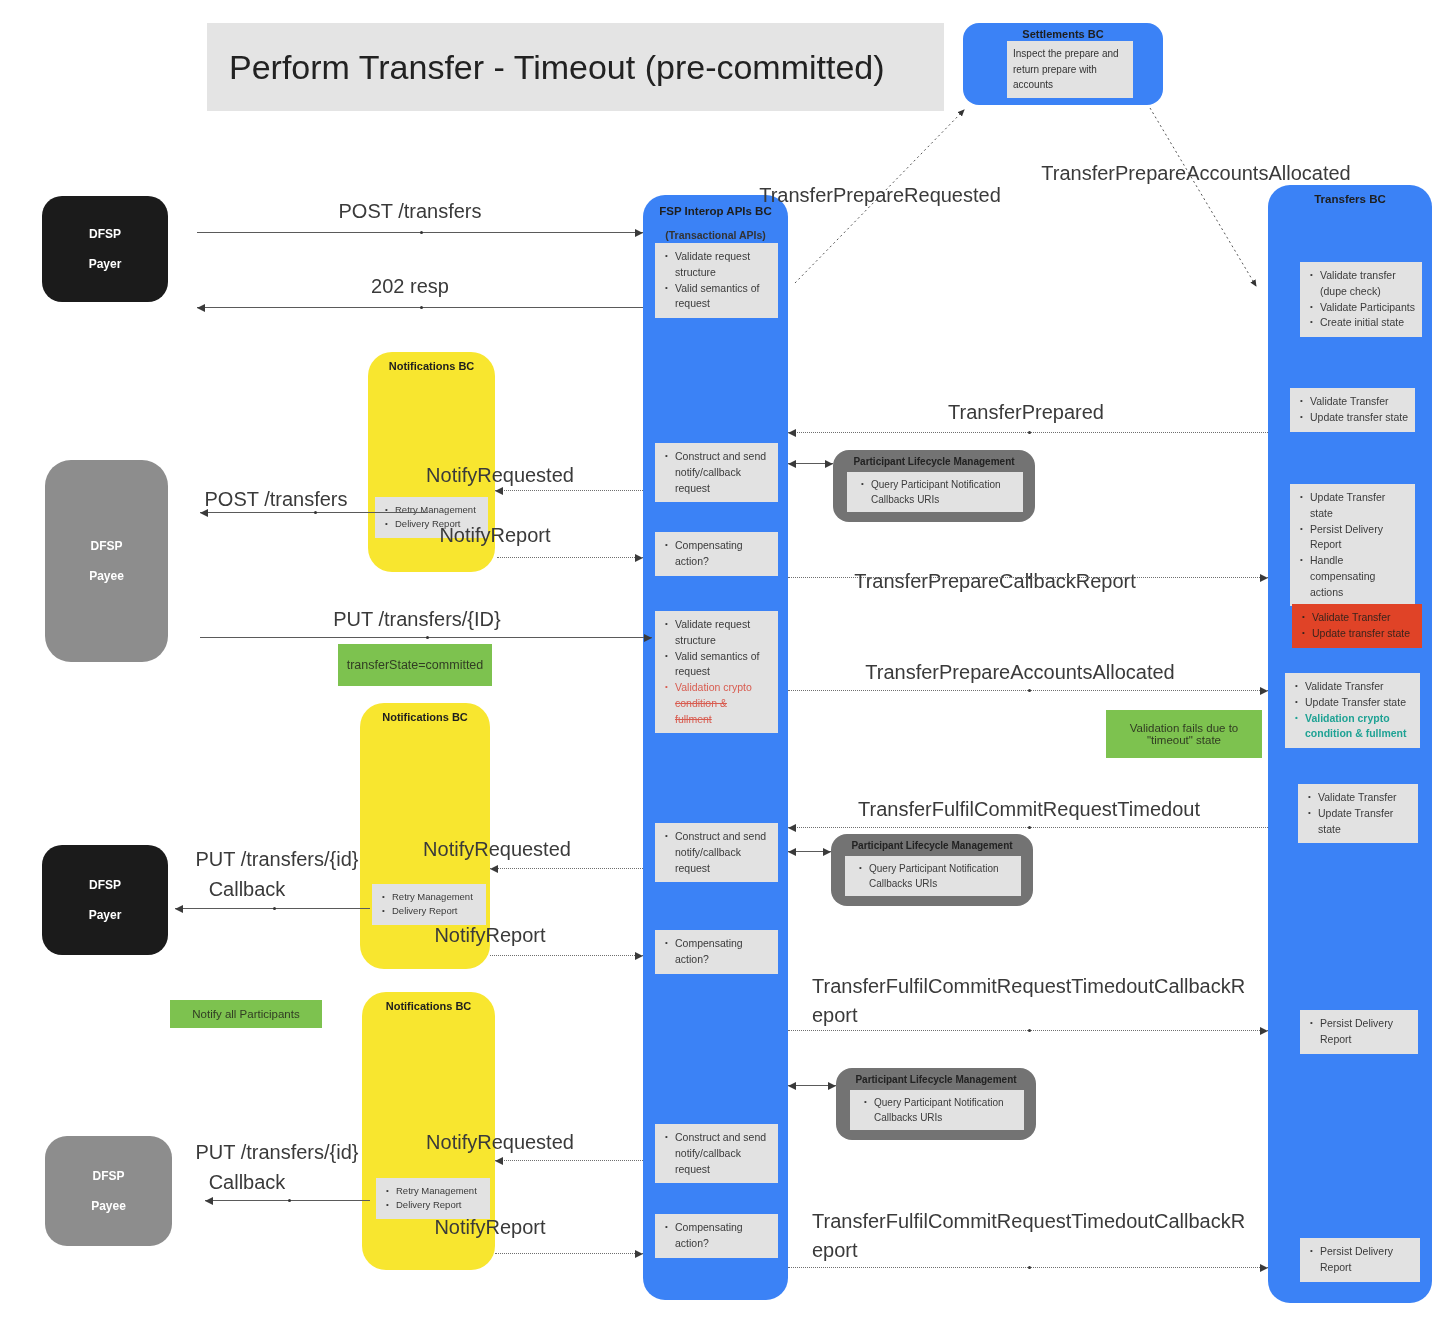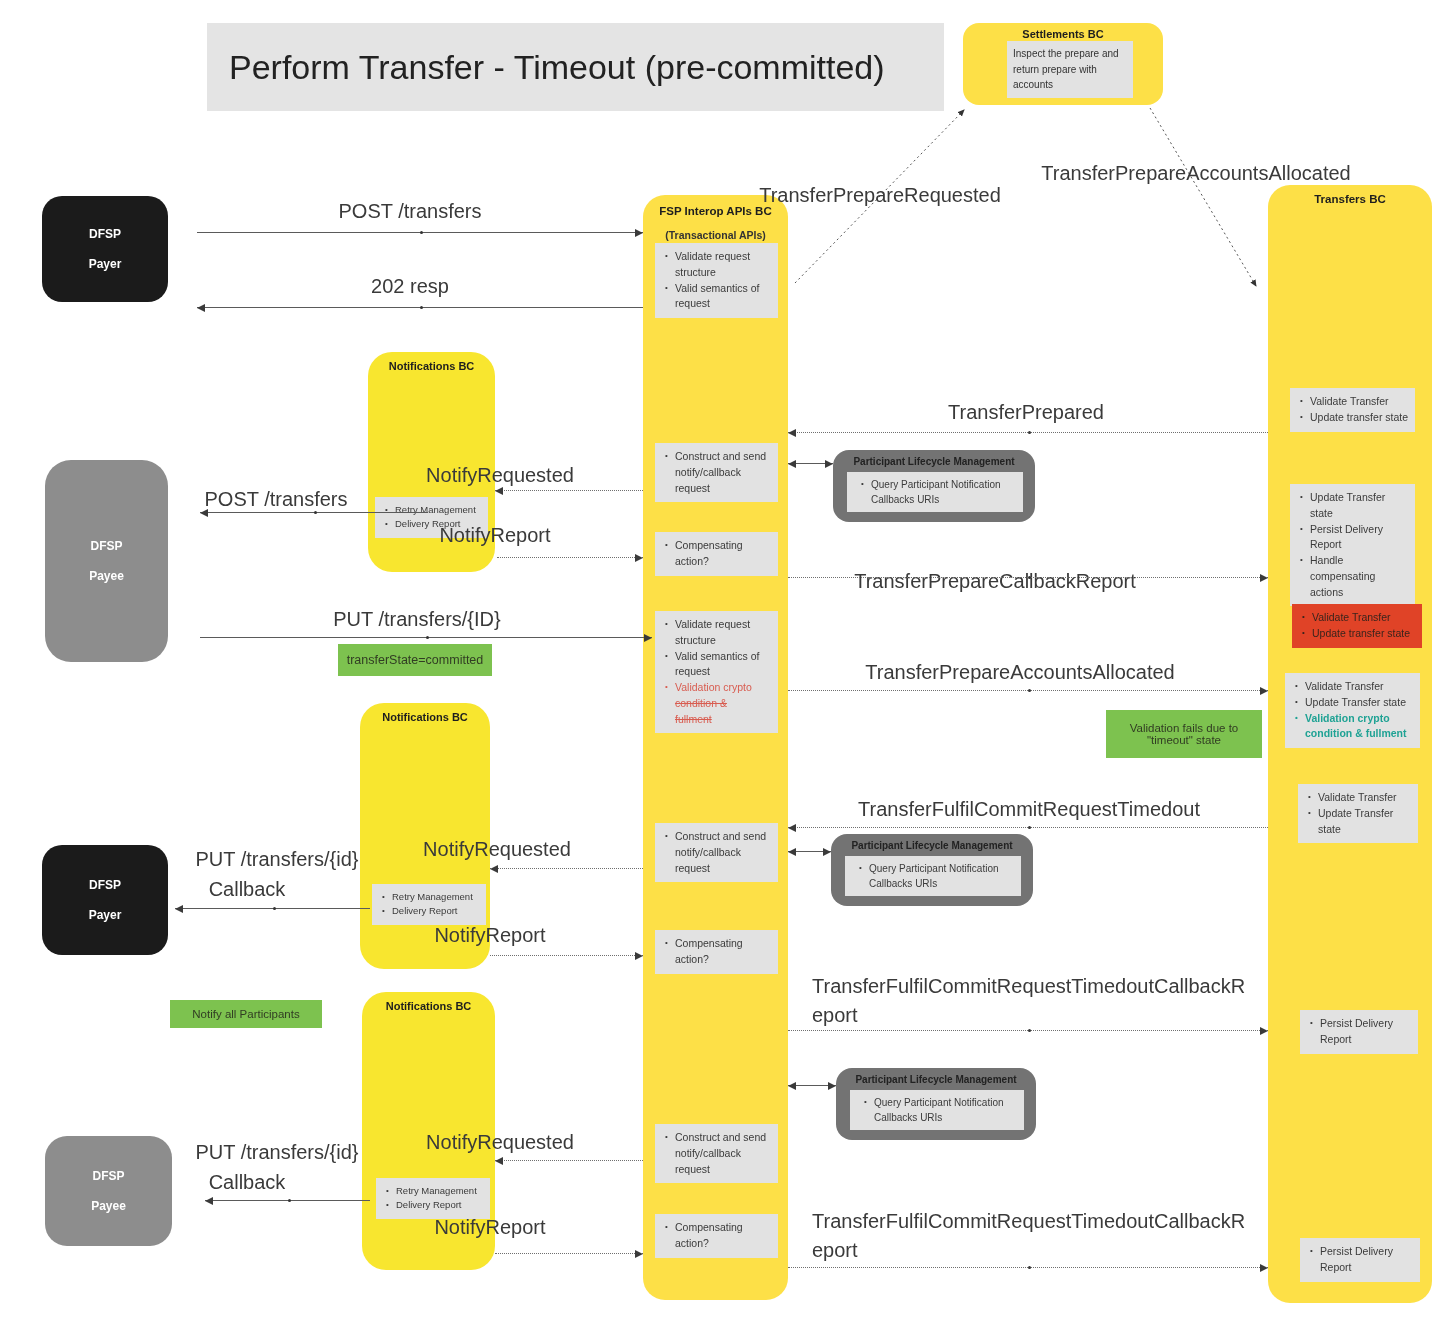--- a/index.html
+++ b/index.html
@@ -4,21 +4,21 @@
 <style>
   html,body { margin:0; padding:0; background:#fff; }
   .canvas {
     position:relative; width:1432px; height:1323px; background:#fff;
     font-family:"Liberation Sans", sans-serif; overflow:hidden;
   }
   .banner {
     position:absolute; background:#e4e4e4; display:flex; align-items:center;
     padding-left:22px; font-size:34px; color:#222; box-sizing:border-box;
   }
-  .bc { position:absolute; background:#fde047; border-radius:22px; box-sizing:border-box; }
+  .bc { position:absolute; background:#3b82f6; border-radius:22px; box-sizing:border-box; }
   .col-head { padding-top:10px; text-align:center; font-size:11.5px; font-weight:bold; color:#1e1e1e; }
   .col-sub  { text-align:center; font-size:10.5px; margin-top:12px; color:#333;font-weight:bold; }
   .settle-note {
     position:absolute; left:44px; top:18px; width:126px; background:#e2e2e2;
     font-size:10px; padding:5px 6px; color:#333; line-height:1.55; box-sizing:border-box;
   }
   .task { position:absolute; background:#e2e2e2; padding:6px 3px 6px 0; color:#3b3b3b; font-size:10.5px; box-sizing:border-box; }
   .task ul, .plm-inner ul { margin:0; padding:0 2px 0 8px; list-style:none; }
   .task li, .plm-inner li { padding-left:12px; position:relative; line-height:1.5; }
   .task li::before, .plm-inner li::before { content:"•"; position:absolute; left:2px; top:1px; font-size:8px; }
@@ -195,20 +195,27 @@
     <ul>
         <li>Construct and send notify/callback request</li>
       </ul>
   </div>
   <div class="task" style="left:655px;top:1214px;width:123px">
     <ul>
         <li>Compensating action?</li>
       </ul>
   </div>
 
+  <div class="task" style="left:1300px;top:262px;width:122px">
+    <ul>
+        <li>Validate transfer (dupe check)</li>
+        <li>Validate Participants</li>
+        <li>Create initial state</li>
+      </ul>
+  </div>
   <div class="task" style="left:1290px;top:388px;width:125px">
     <ul>
         <li>Validate Transfer</li>
         <li>Update transfer state</li>
       </ul>
   </div>
   <div class="task" style="left:1290px;top:484px;width:125px">
     <ul>
         <li>Update Transfer state</li>
         <li>Persist Delivery Report</li>
@@ -238,21 +245,21 @@
     <ul>
         <li>Persist Delivery Report</li>
       </ul>
   </div>
   <div class="task" style="left:1300px;top:1238px;width:120px">
     <ul>
         <li>Persist Delivery Report</li>
       </ul>
   </div>
 
-  <div class="gnote" style="left:338px;top:644px;width:154px;height:32px;font-size:12.5px">transferState=committed</div>
+  <div class="gnote" style="left:338px;top:644px;width:154px;height:42px;font-size:12.5px">transferState=committed</div>
   <div class="gnote" style="left:1106px;top:710px;width:156px;height:48px;font-size:11.5px">Validation fails due to
 "timeout" state</div>
   <div class="gnote" style="left:170px;top:1000px;width:152px;height:28px;font-size:11.5px">Notify all Participants</div>
 
   <div class="msg" style="left:880px;top:184px">TransferPrepareRequested</div>
   <div class="msg" style="left:1196px;top:162px">TransferPrepareAccountsAllocated</div>
   <div class="msg" style="left:410px;top:200px">POST /transfers</div>
   <div class="msg" style="left:410px;top:275px">202 resp</div>
   <div class="msg" style="left:1026px;top:401px">TransferPrepared</div>
   <div class="msg" style="left:500px;top:464px">NotifyRequested</div>

